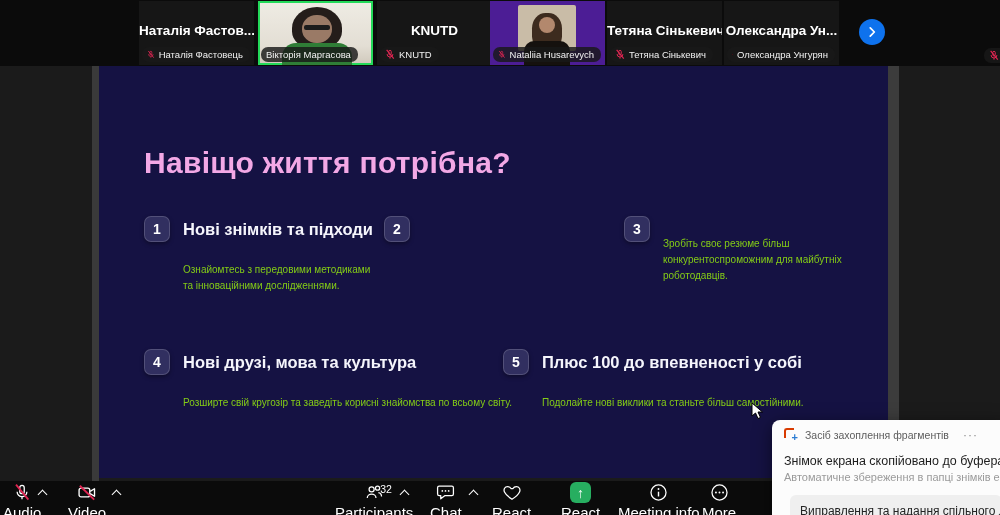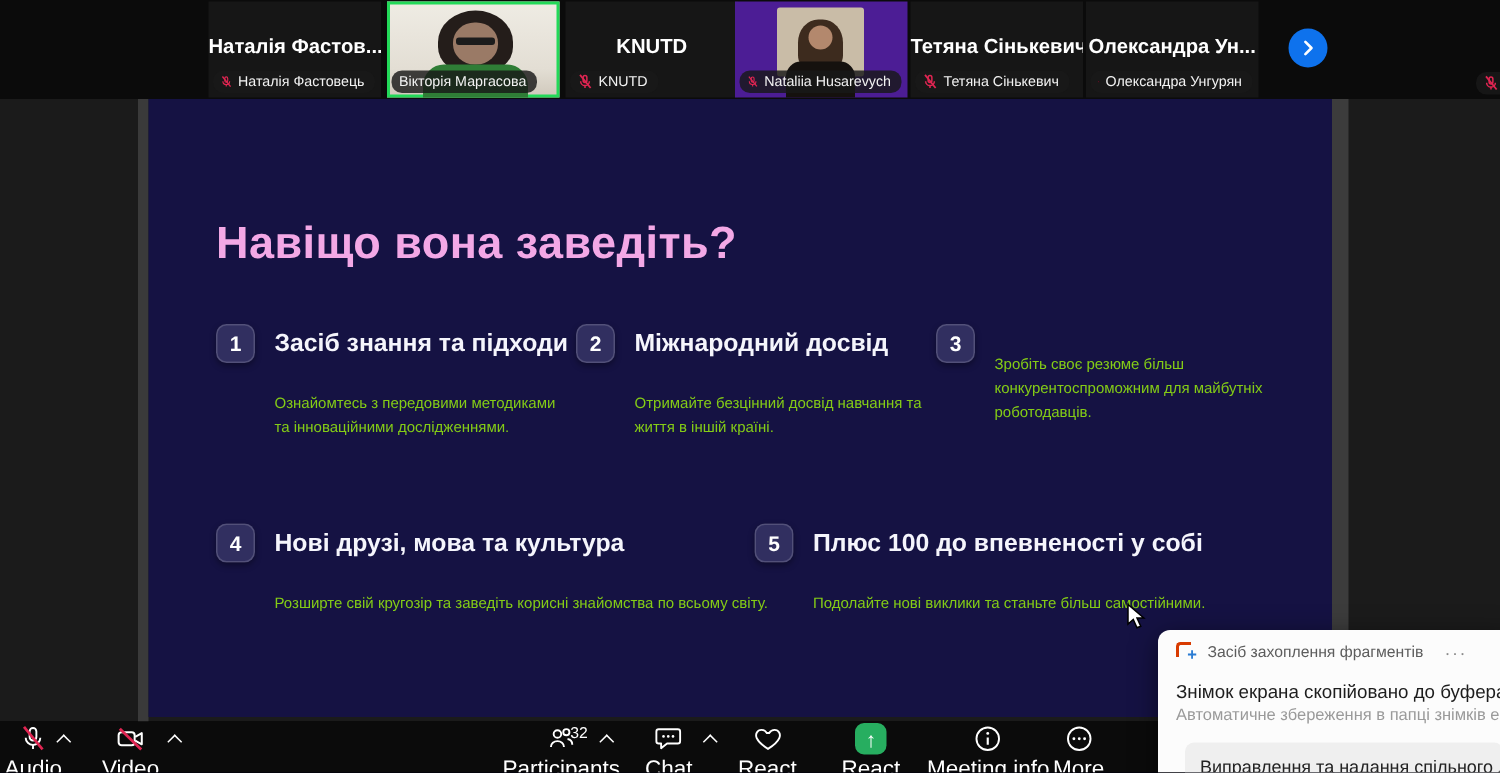--- a/index.html
+++ b/index.html
@@ -174,36 +174,32 @@
           <polyline points="9,5 16,12 9,19" fill="none" stroke="#fff" stroke-width="3" stroke-linecap="round" stroke-linejoin="round"></polyline>
         </svg>
     </div>
   </div>
 
   <div class="screen">
     <div class="edge-l"></div>
     <div class="edge-r"></div>
 
     <div class="slide">
-      <div class="slide-title">Навіщо вона заведіть?</div>
+      <div class="slide-title">Навіщо життя потрібна?</div>
 
       <div class="row row1">
         <div class="item c1">
           <div class="badge">1</div>
           <div>
-            <h3>Засіб знання та підходи</h3>
+            <h3>Нові знімків та підходи</h3>
             <p>Ознайомтесь з передовими методиками та інноваційними дослідженнями.</p>
           </div>
         </div>
         <div class="item c2">
           <div class="badge">2</div>
-          <div>
-            <h3>Міжнародний досвід</h3>
-            <p>Отримайте безцінний досвід навчання та життя в іншій країні.</p>
-          </div>
         </div>
         <div class="item c3">
           <div class="badge">3</div>
           <div>
             <p>Зробіть своє резюме більш конкурентоспроможним для майбутніх роботодавців.</p>
           </div>
         </div>
       </div>
 
       <div class="row row2">

